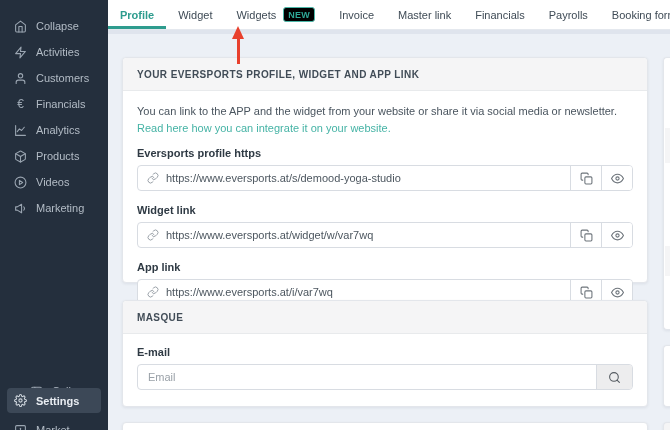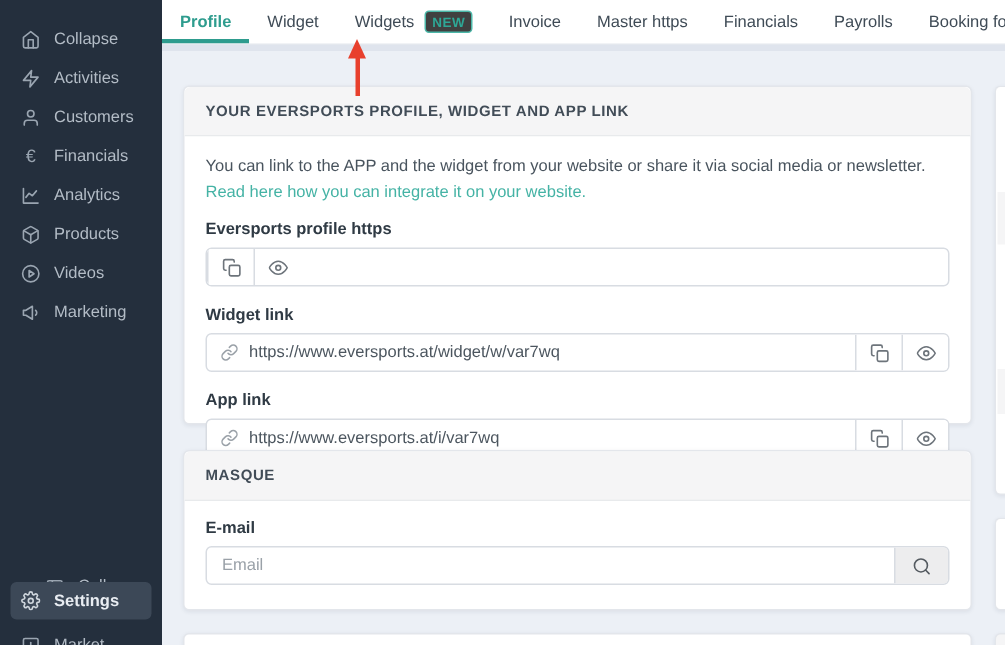--- a/index.html
+++ b/index.html
@@ -20,21 +20,21 @@
   .settings-pill svg { width:13px; height:13px; stroke:#cfd6dd; }
 
   
   .main { position:absolute; left:108px; top:0; right:0; bottom:0; }
   .tabbar { height:30px; background:#fff; border-bottom:1px solid #e4e8ee; display:flex;
             align-items:stretch; white-space:nowrap; overflow:hidden; }
   .tab { display:flex; align-items:center; gap:7px; padding:0 12px; font-size:11px; color:#3f4b56;
          cursor:pointer; }
   .tab.active { color:#2e9c8e; font-weight:bold; box-shadow:inset 0 -3px 0 #2e9c8e; }
   .badge-new { font-size:9px; font-weight:bold; color:#2ea796; border:1px solid #4cb8a9;
-               background:#404040; border-radius:3px; padding:1.5px 4px; letter-spacing:.3px; }
+               background:#000000; border-radius:3px; padding:1.5px 4px; letter-spacing:.3px; }
 
   .content { position:absolute; top:30px; left:0; right:0; bottom:0; background:#ecf0f6; overflow:hidden; }
   .top-strip { position:absolute; top:0; left:0; right:0; height:4px; background:#dfe4ed; }
 
   .card { position:absolute; left:14px; width:526px; background:#fff; border:1px solid #e3e6eb;
           border-radius:4px; box-shadow:0 1px 3px rgba(25,39,58,.08); }
   .card-header { height:33px; background:#f5f5f6; border-bottom:1px solid #e8eaec;
                  border-radius:4px 4px 0 0; display:flex; align-items:center; padding:0 14px;
                  font-size:10px; font-weight:bold; color:#414c57; letter-spacing:.4px;text-align:center; }
   .card-body { padding:12px 14px; }
@@ -182,21 +182,21 @@
           <span>Widget</span>
         </div>
       <div class="tab">
         <span>Widgets</span>
         <span class="badge-new">NEW</span>
       </div>
       <div class="tab">
           <span>Invoice</span>
         </div>
       <div class="tab">
-          <span>Master https</span>
+          <span>Master link</span>
         </div>
       <div class="tab">
           <span>Financials</span>
         </div>
       <div class="tab">
           <span>Payrolls</span>
         </div>
       <div class="tab">
           <span>Booking forms &amp; offers</span>
         </div>
@@ -210,20 +210,27 @@
         <div class="card-header">YOUR EVERSPORTS PROFILE, WIDGET AND APP LINK</div>
         <div class="card-body">
           <p class="intro">
             <span>You can link to the APP and the widget from your website or share it via social media or newsletter.</span>
             <a>Read here how you can integrate it on your website.</a>
           </p>
 
           <div class="field">
             <label class="field-label">Eversports profile https</label>
             <div class="input-group">
+              <div class="ig-field">
+                <svg viewBox="0 0 24 24" fill="none" stroke-width="2" stroke-linecap="round" stroke-linejoin="round">
+                    <path d="M10 13a5 5 0 0 0 7.54.54l3-3a5 5 0 0 0-7.07-7.07l-1.72 1.71"></path>
+                    <path d="M14 11a5 5 0 0 0-7.54-.54l-3 3a5 5 0 0 0 7.07 7.07l1.71-1.71"></path>
+                  </svg>
+                <input type="text" readonly="" value="https://www.eversports.at/s/demood-yoga-studio" style="">
+              </div>
               <div class="ig-btn">
                 <svg viewBox="0 0 24 24" fill="none" stroke-width="2" stroke-linecap="round" stroke-linejoin="round">
                     <rect x="9" y="9" width="13" height="13" rx="2"></rect>
                     <path d="M5 15H4a2 2 0 0 1-2-2V4a2 2 0 0 1 2-2h9a2 2 0 0 1 2 2v1"></path>
                   </svg>
               </div>
               <div class="ig-btn">
                 <svg viewBox="0 0 24 24" fill="none" stroke-width="2" stroke-linecap="round" stroke-linejoin="round">
                     <path d="M1 12s4-8 11-8 11 8 11 8-4 8-11 8-11-8-11-8z"></path>
                     <circle cx="12" cy="12" r="3"></circle>

